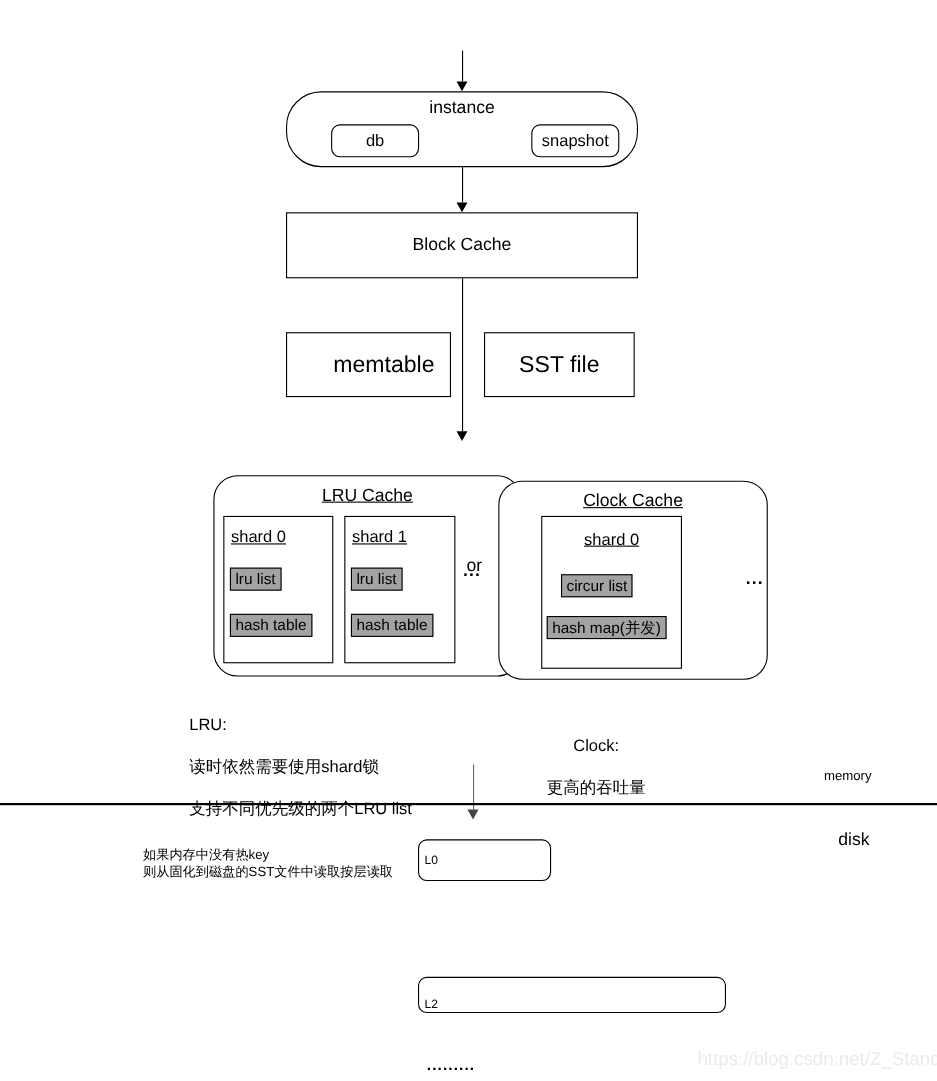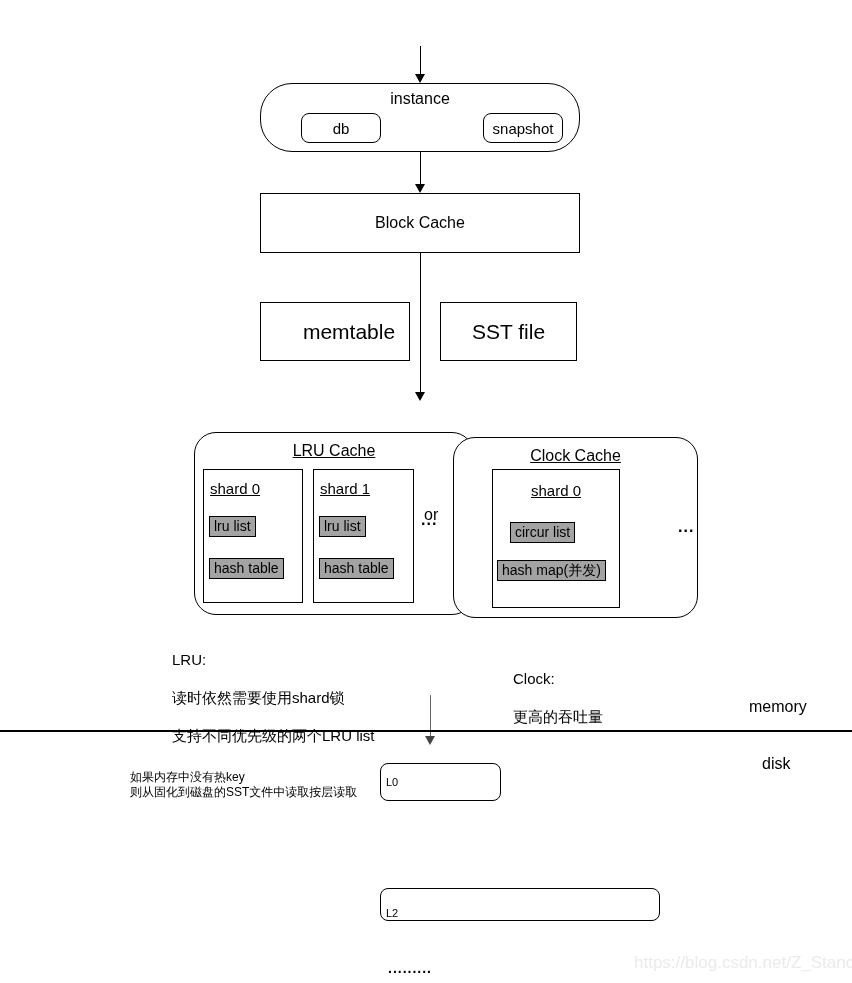--- a/index.html
+++ b/index.html
@@ -81,30 +81,30 @@
 
     <div class="ellipsis" style="left:224px;top:80px;">...</div>
   </div>
 
   <div class="note" style="left:172px;top:631px;">
     <div>LRU:</div>
     <div>读时依然需要使用shard锁</div>
     <div>支持不同优先级的两个LRU list</div>
   </div>
 
-  <div class="note" style="left:513px;top:650px;">
+  <div class="note" style="left:497px;top:650px;text-align:center;">
     <div>Clock:</div>
     <div>更高的吞吐量</div>
   </div>
 
   <div class="vline" style="left:429.5px;top:695px;height:41px;background:#666;"></div>
   <div class="arrow-head" style="left:424.5px;top:736px;border-top-color:#444;"></div>
 
   <div class="hline" style="left:0;top:730px;width:852px;"></div>
-  <div class="abs" style="left:749px;top:698px;font-size:16px;">memory</div>
+  <div class="abs" style="left:749px;top:698px;font-size:12px;">memory</div>
   <div class="abs" style="left:762px;top:755px;font-size:16px;">disk</div>
 
   <div class="abs" style="left:130px;top:770px;font-size:12px;line-height:15px;">
     <div>如果内存中没有热key</div>
     <div>则从固化到磁盘的SST文件中读取按层读取</div>
   </div>
 
   <div class="box r8" style="left:380px;top:763px;width:121px;height:38px;">
     <div class="lvl-label" style="top:12px;">L0</div>
   </div>

